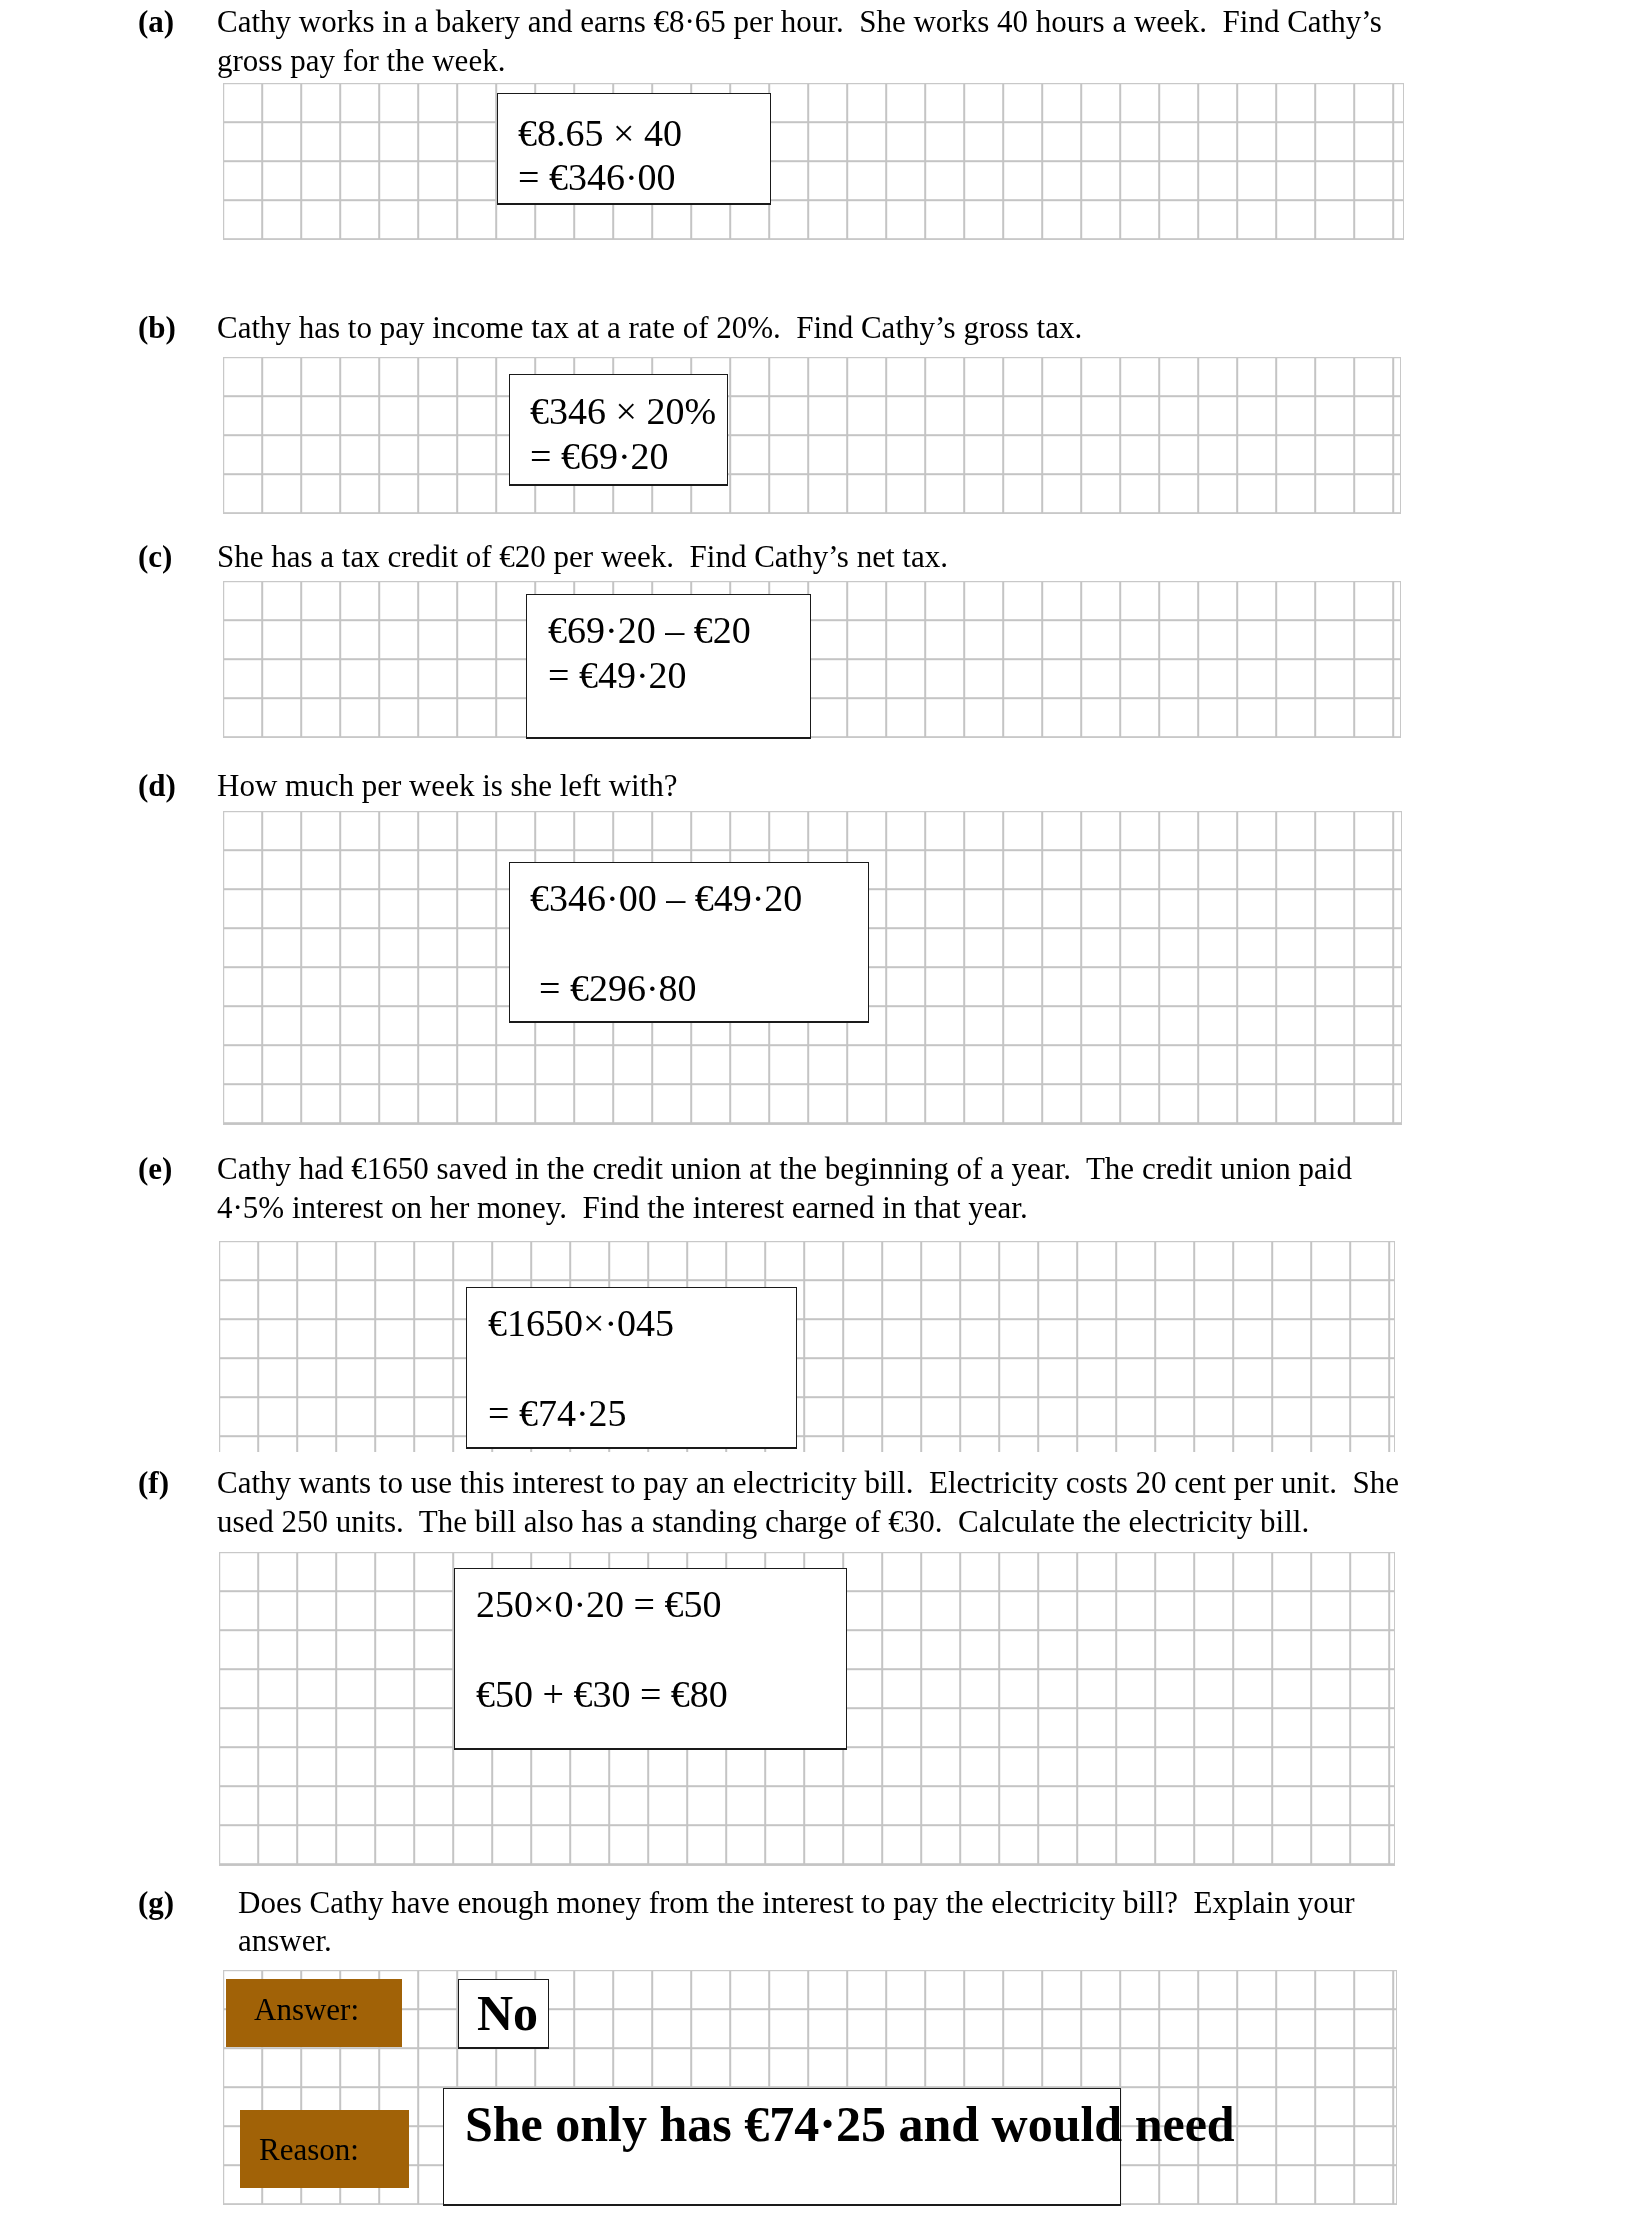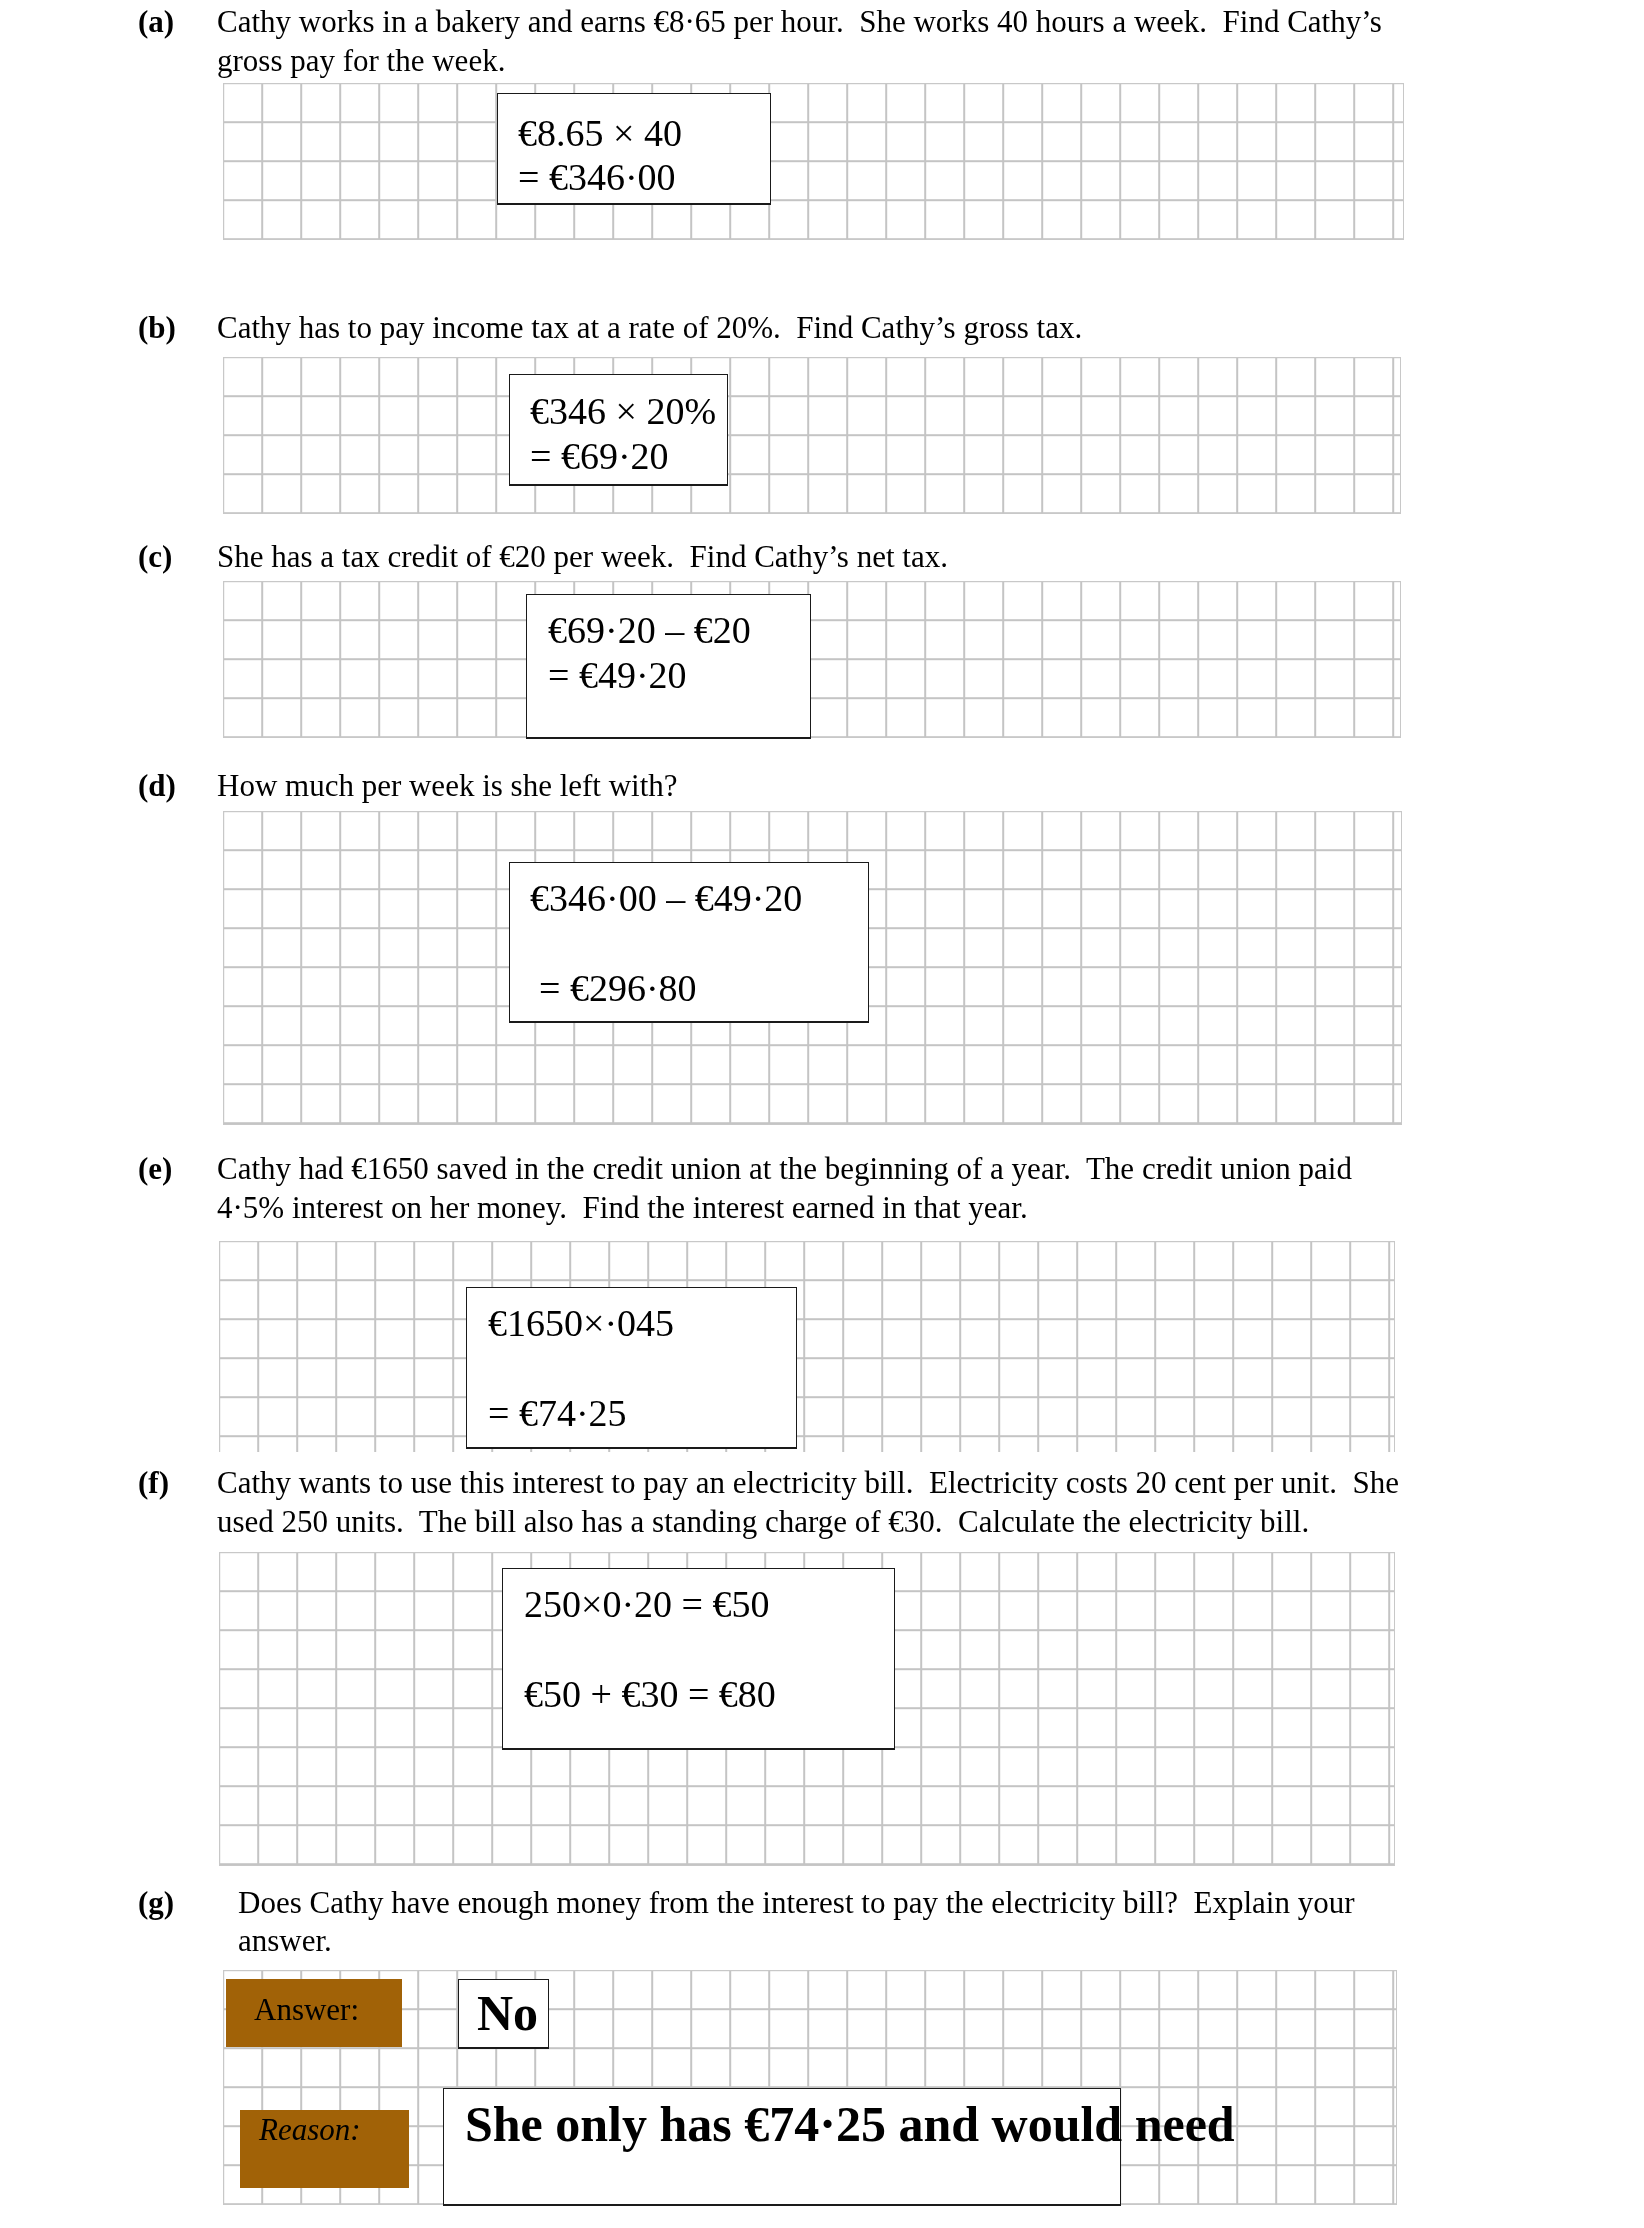--- a/index.html
+++ b/index.html
@@ -66,36 +66,36 @@
 <div class="grid" style="left:219px; top:1241px; width:1176px; height:211px; border-right:1.8px solid #c8c8c8;"></div>
 <div class="ans-box" style="left:466px; top:1287px; width:331px; height:162px;">
   <div class="math" style="left:21px; top:13.6px;">€1650×·045</div>
   <div class="math" style="left:21px; top:104px;">= €74·25</div>
 </div>
 
 <div class="q-label" style="top:1463px;">(f)</div>
 <div class="q-text" style="left:217px; top:1463px;">Cathy wants to use this interest to pay an electricity bill.  Electricity costs 20 cent per unit.  She</div>
 <div class="q-text" style="left:217px; top:1502px;">used 250 units.  The bill also has a standing charge of €30.  Calculate the electricity bill.</div>
 <div class="grid closed" style="left:219px; top:1552px; width:1176px; height:314px;"></div>
-<div class="ans-box" style="left:454px; top:1568px; width:393px; height:182px;margin-left:48px;">
+<div class="ans-box" style="left:454px; top:1568px; width:393px; height:182px;">
   <div class="math" style="left:21px; top:13.6px;">250×0·20 = €50</div>
   <div class="math" style="left:21px; top:104px;">€50 + €30 = €80</div>
 </div>
 
 <div class="q-label" style="top:1883px;">(g)</div>
 <div class="q-text" style="left:238px; top:1883px;">Does Cathy have enough money from the interest to pay the electricity bill?  Explain your</div>
 <div class="q-text" style="left:238px; top:1921px;">answer.</div>
 <div class="grid closed" style="left:223px; top:1970px; width:1174px; height:235px;"></div>
 
 <div class="patch" style="left:226px; top:1979px; width:176px; height:68px;">
   <div class="g-label" style="left:28px; top:11px;">Answer:</div>
 </div>
 <div class="ans-box" style="left:458px; top:1979px; width:91px; height:70px;">
   <div class="bold-ans" style="left:18px; top:11px;">No</div>
 </div>
 
 <div class="patch" style="left:240px; top:2110px; width:169px; height:78px;">
-  <div class="g-label" style="left:19px; top:0;font-style:italic;">Reason:</div>
+  <div class="g-label" style="left:19px; top:20px;">Reason:</div>
 </div>
 <div class="ans-box" style="left:443px; top:2088px; width:678px; height:118px;">
   <div class="bold-ans" style="left:21px; top:12.7px;">She only has €74·25 and would need</div>
 </div>
 
 
 </body></html>

